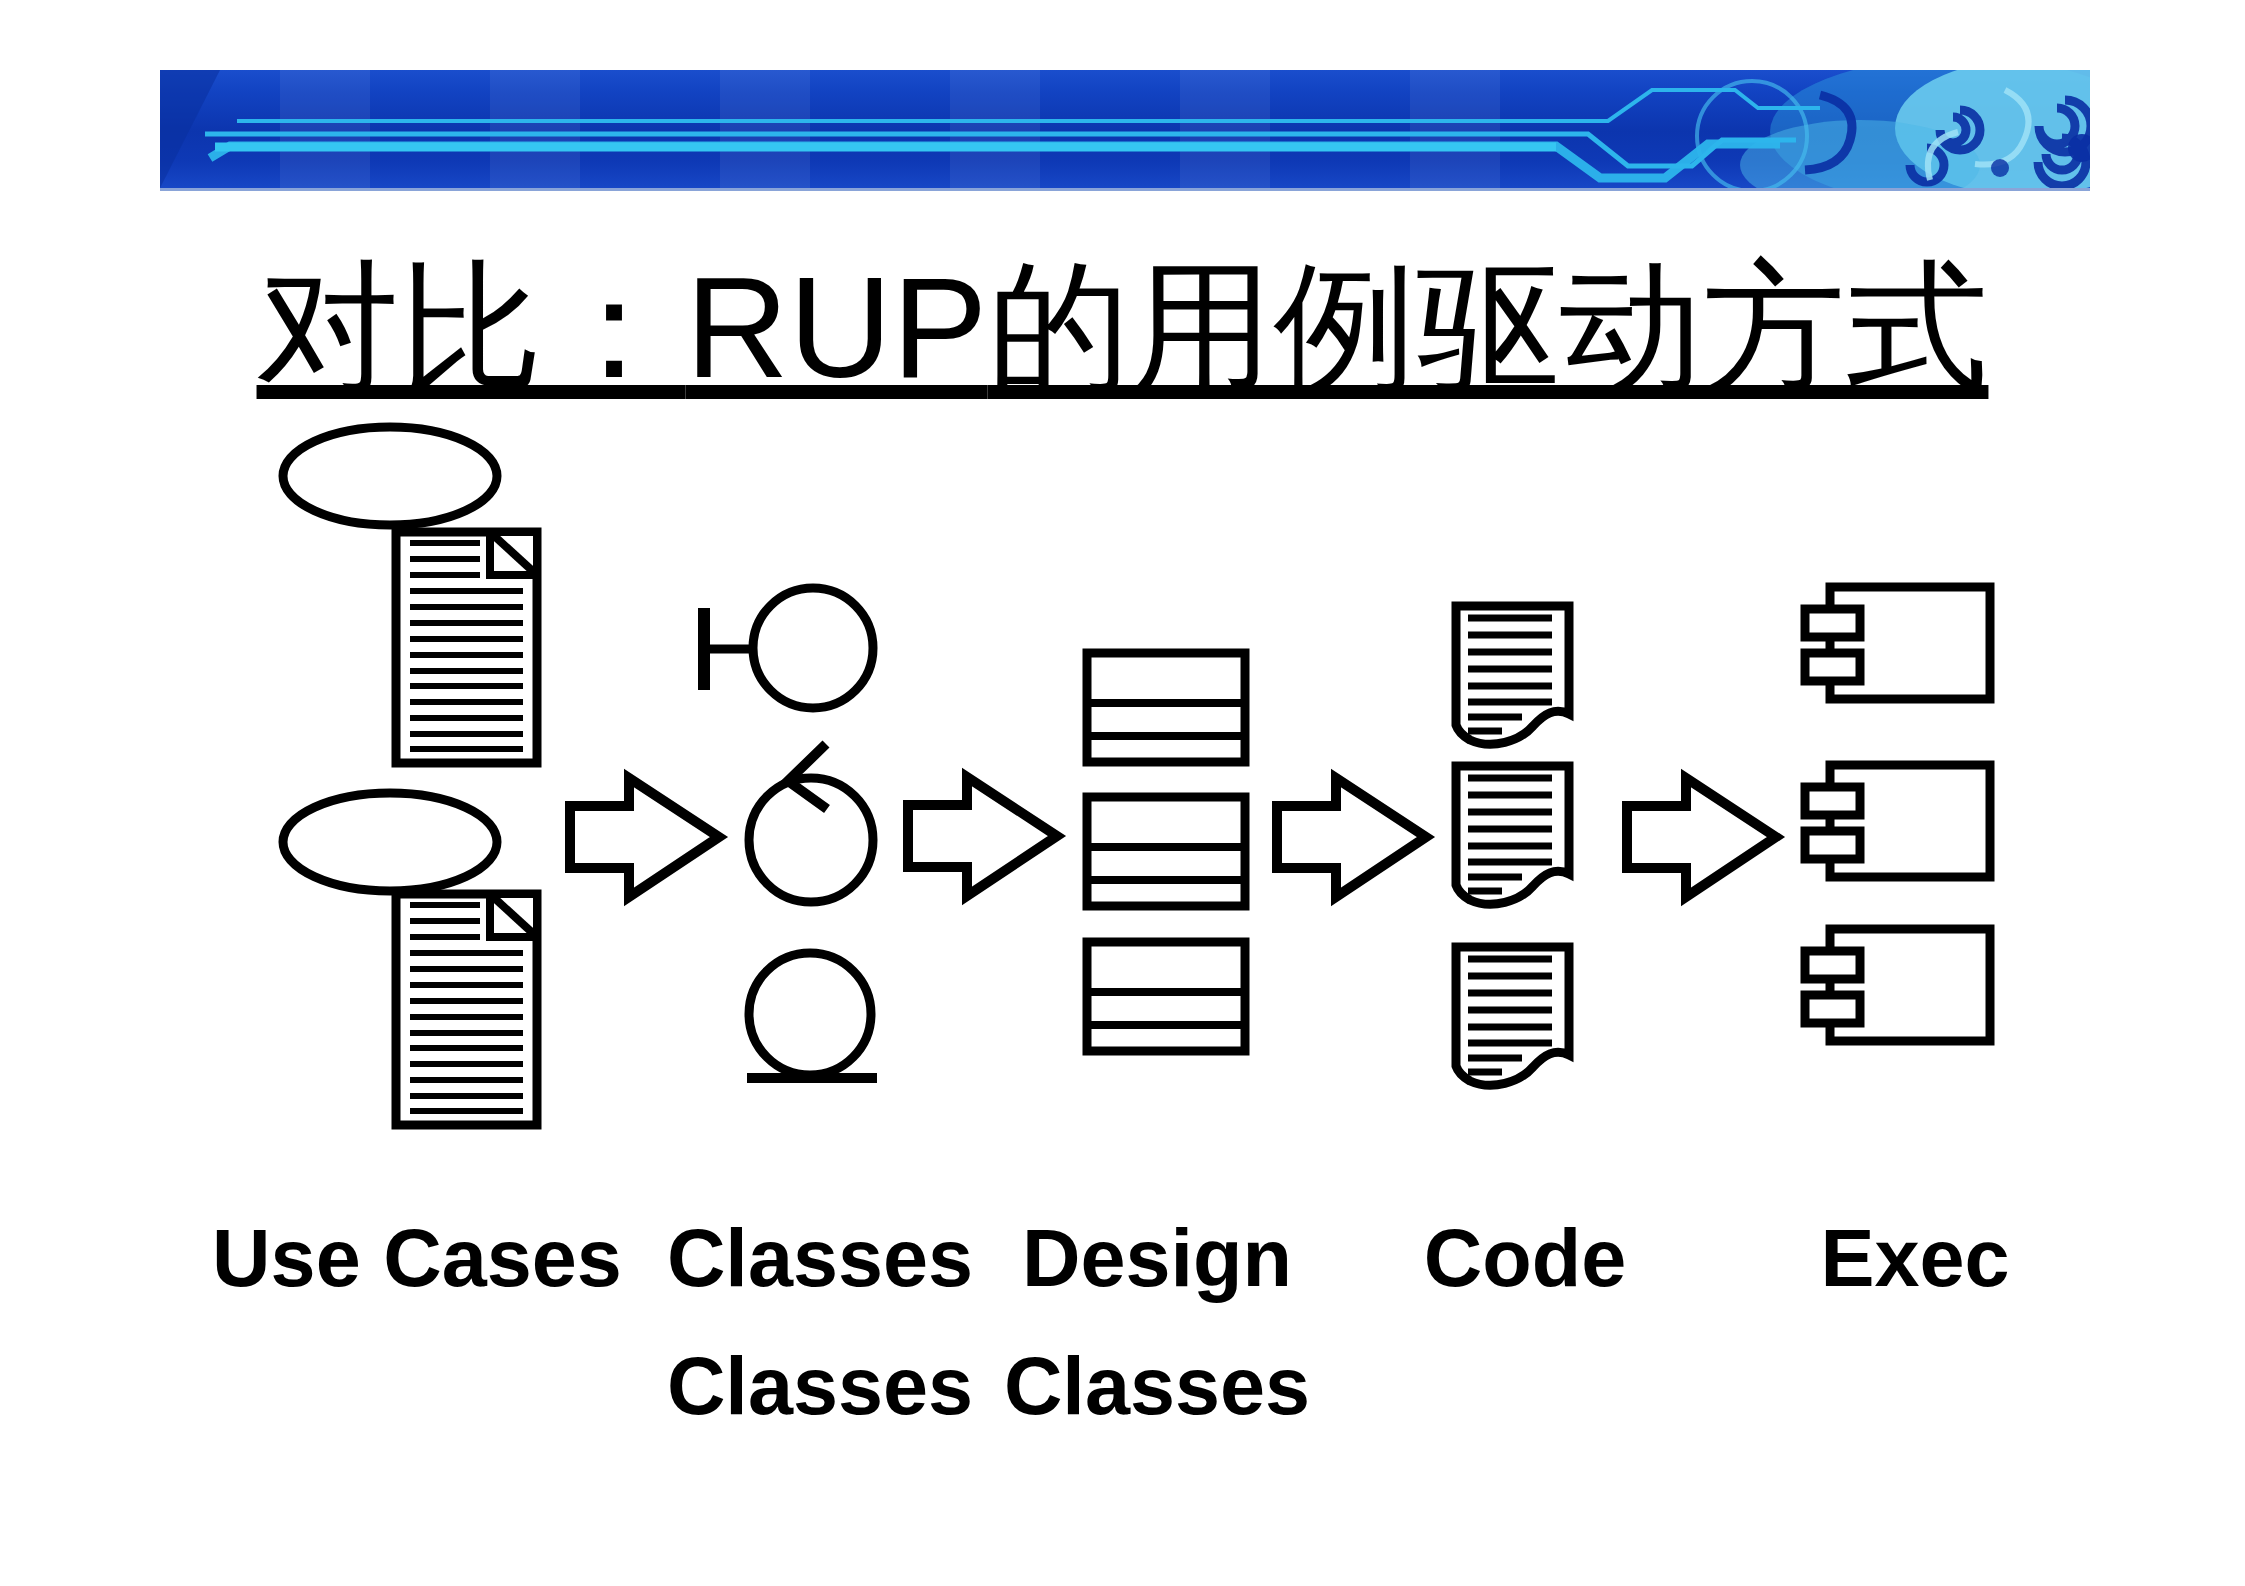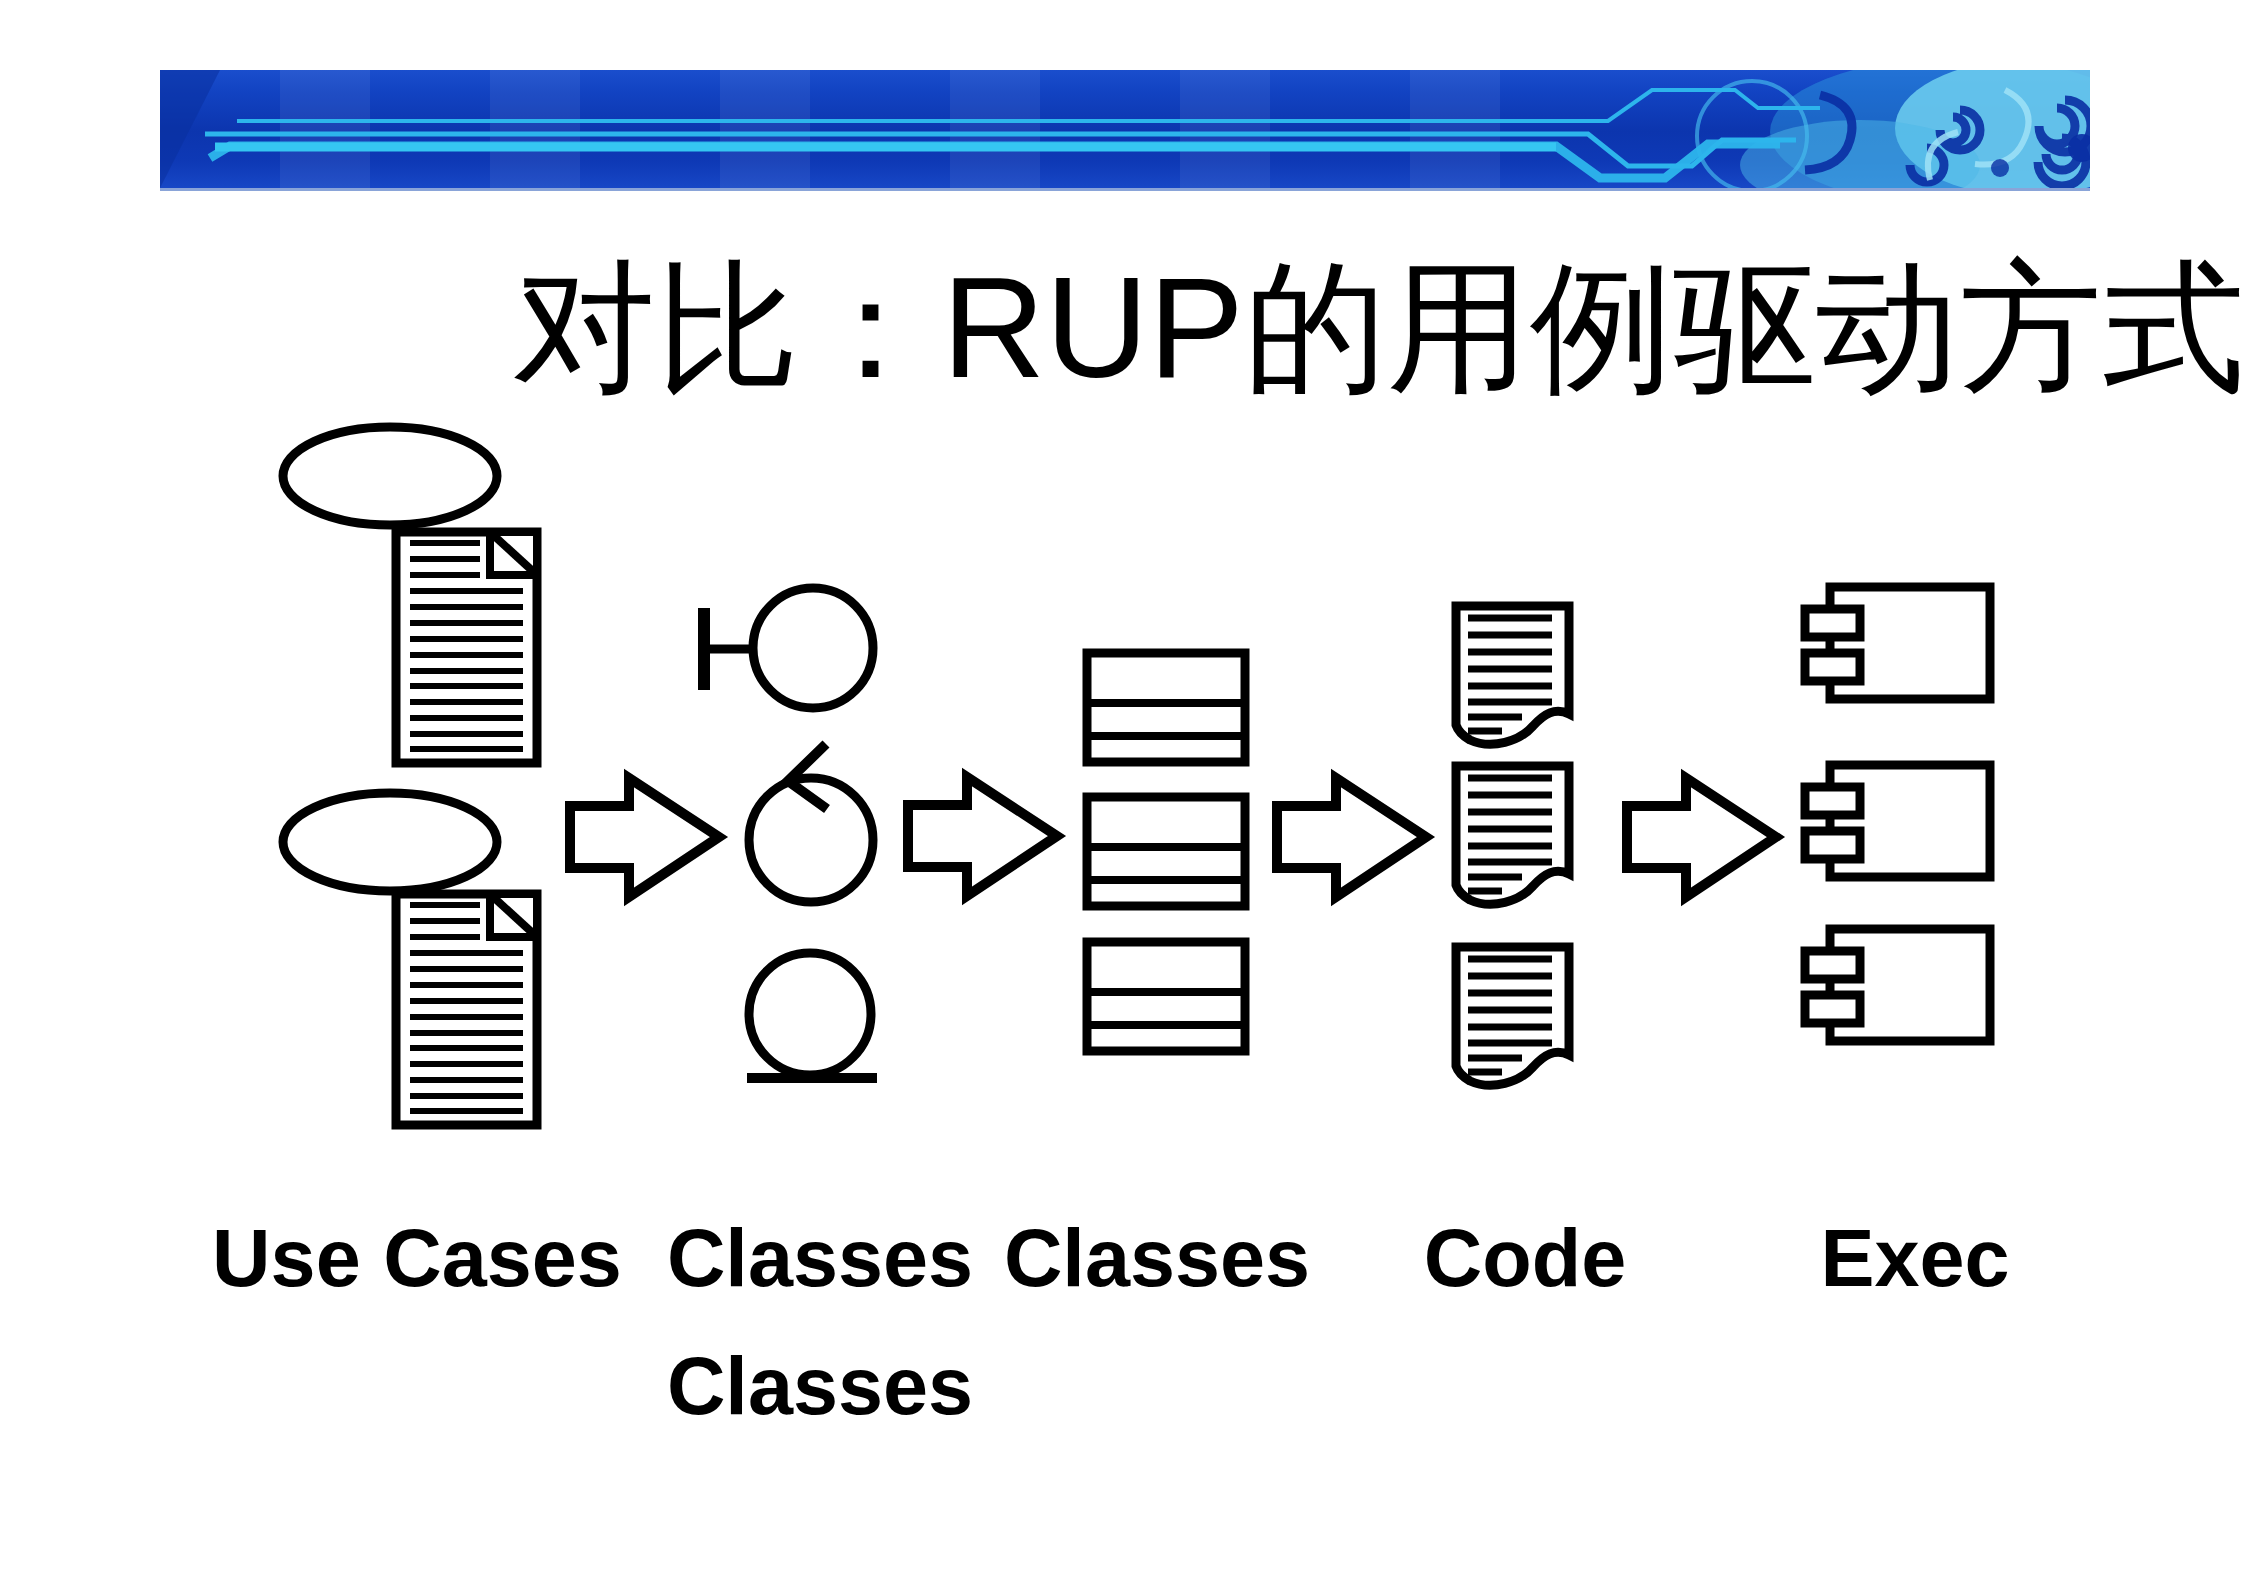--- a/index.html
+++ b/index.html
@@ -10,22 +10,23 @@
   
   .banner{
     position:absolute;left:160px;top:70px;width:1930px;height:118px;
     background:linear-gradient(180deg,#1a4ecd 0%,#1243c2 18%,#0c35ae 52%,#0e39b6 78%,#1747c6 100%);
     border-bottom:3px solid #8aa4d8;
   }
   .banner svg{position:absolute;left:0;top:0;}
   
   .title{
     position:absolute;left:0;right:0;top:248px;height:170px;
-    text-align:right;color:#000;font-size:143px;line-height:160px;white-space:nowrap;
+    text-align:center;color:#000;font-size:143px;line-height:160px;white-space:nowrap;
     font-family:"Liberation Serif","DejaVu Serif",serif;
+    text-decoration:underline;
   }
   .title .latin{font-family:"Liberation Sans","DejaVu Sans",sans-serif;}
   
   .diagram{position:absolute;left:0;top:0;width:2245px;height:1586px;}
   
   .col-label{
     position:absolute;top:1176px;transform:translateX(-50%);
     text-align:center;font-weight:bold;font-size:81px;line-height:92px;
     color:#000;white-space:nowrap;
   }
@@ -163,20 +164,21 @@
 </svg>
 
 <div class="col-label" style="left:417px;">
   <span>Use Cases</span>
 </div>
 <div class="col-label" style="left:820px;">
   <span>Classes</span>
   <span>Classes</span>
 </div>
 <div class="col-label" style="left:1157px;">
+  <span>Design</span>
   <span>Classes</span>
 </div>
 <div class="col-label" style="left:1525px;">
   <span>Code</span>
 </div>
 <div class="col-label" style="left:1915px;">
   <span>Exec</span>
 </div>
 
 </body></html>

